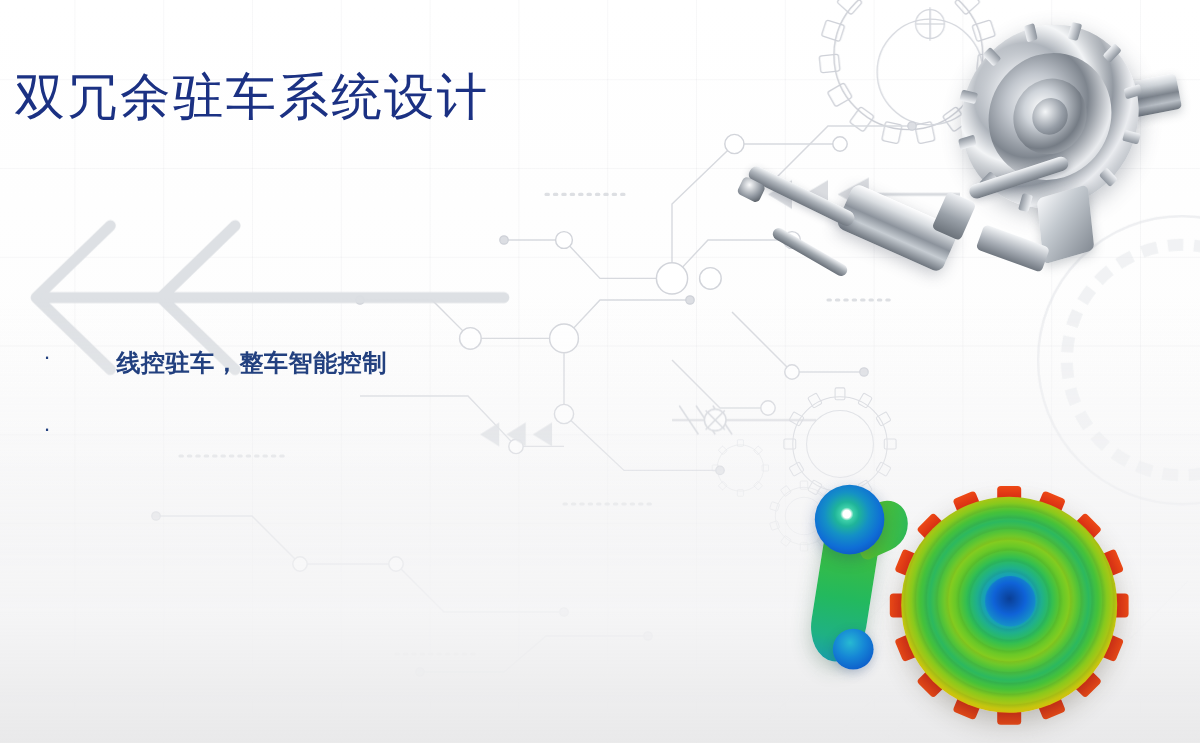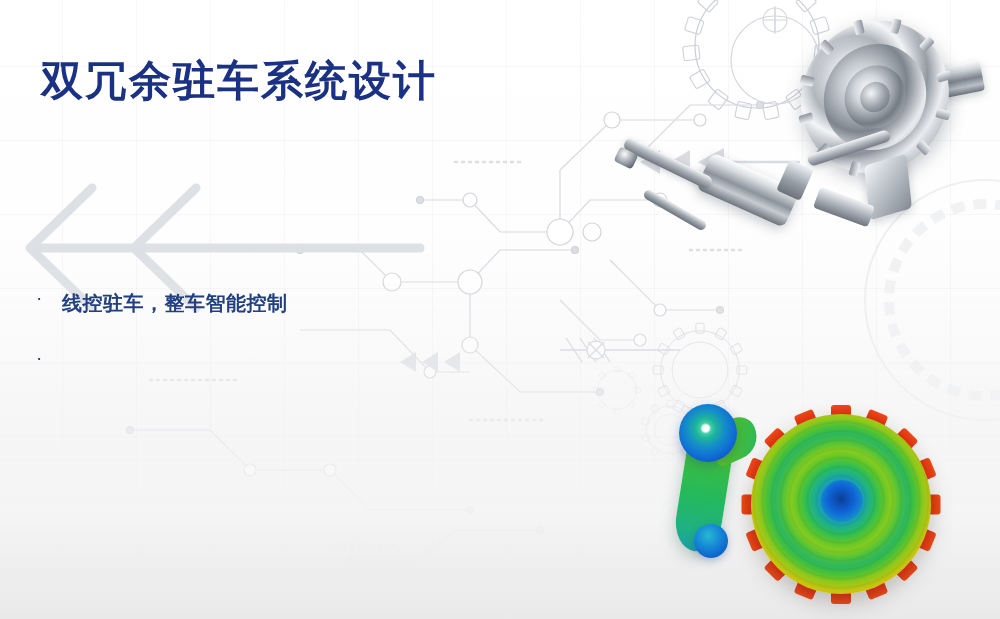--- a/index.html
+++ b/index.html
@@ -27,37 +27,36 @@
     position:absolute;inset:0;
     background:linear-gradient(to bottom, rgba(255,255,255,0) 40%, rgba(245,245,246,.85) 82%, #e9e9ea 100%);
   }
 
   
   .artwork{position:absolute;inset:0;width:1000px;height:619px;}
 
   
   .title{
     position:absolute;left:12px;top:57px;
-    font-size:42px;line-height:1.12;font-weight:700;
+    font-size:42px;line-height:1.12;font-weight:400;
     letter-spacing:2px;
     color:#1b3183;
     white-space:nowrap;
-    margin-left:29px;
   }
 
   
   .bullets{position:absolute;left:30px;top:281px;width:560px;}
   .bullet-row{display:flex;align-items:flex-start;margin-bottom:16px;}
   .bullet-dot{
     flex:0 0 auto;width:26px;color:#22407f;font-size:19px;line-height:34px;
     text-align:left;padding-left:6px;
   }
   .bullet-text{
     color:#22407f;font-size:20px;font-weight:700;line-height:44px;
-    letter-spacing:.5px;white-space:nowrap;
+    letter-spacing:.5px;white-space:nowrap;margin-left:35px;
   }
   .bullet-text .ln{display:block;}
 
   
   .mech{position:absolute;}
 
   .rotor{
     position:absolute;left:800px;top:22px;width:150px;height:150px;
     border-radius:50%;
     background:

